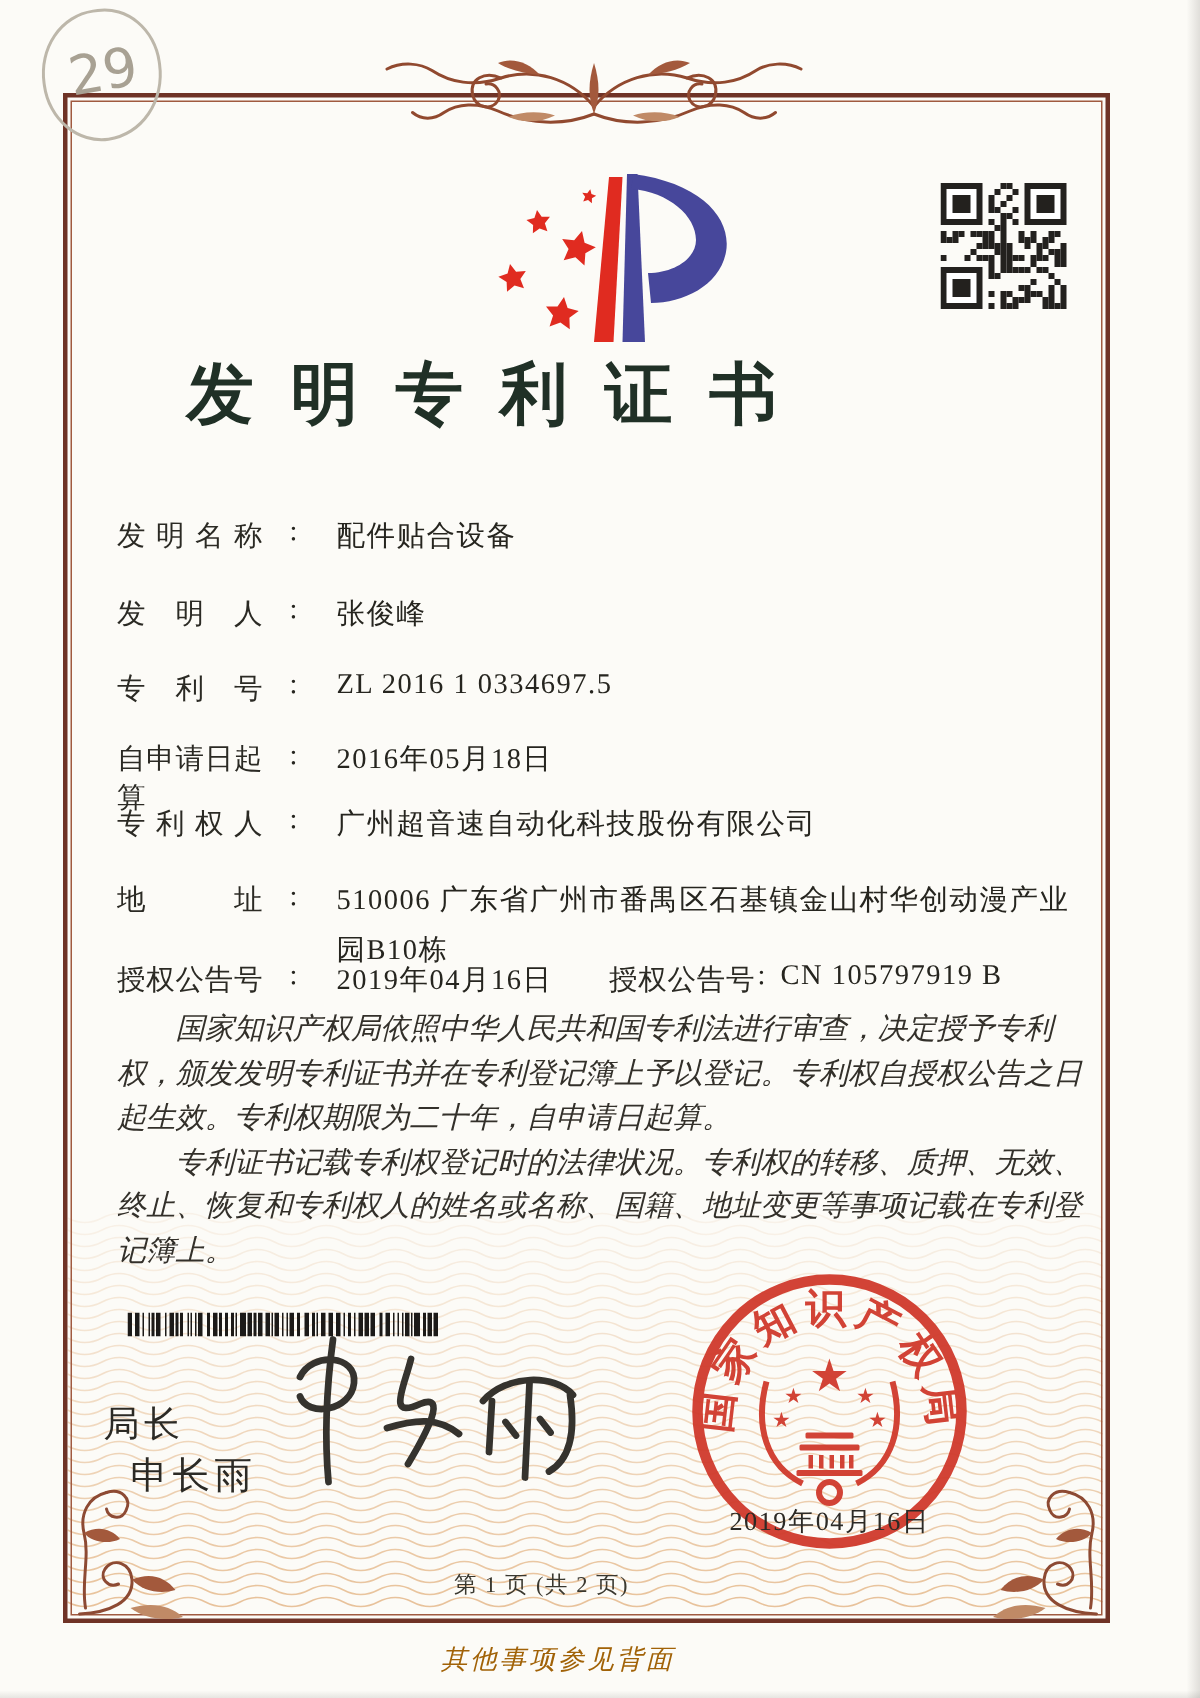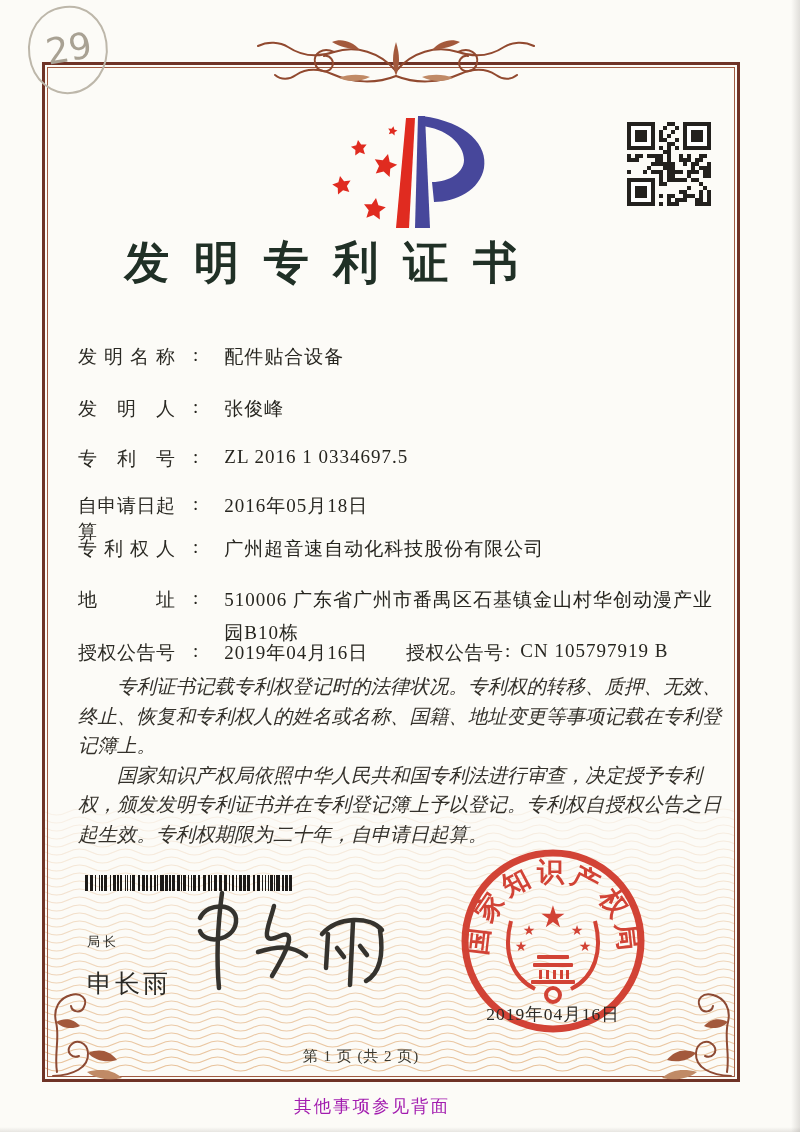--- a/index.html
+++ b/index.html
@@ -42,34 +42,34 @@
   .addr2 { letter-spacing:1px; margin-top:7px; }
   .grant2 { position:absolute; left:328px; top:0; display:flex; }
   .grant2 .flabel { width:97px; }
 
   .body-text { position:absolute; left:78px; top:672px; width:650px; z-index:2;
     font-size:19.5px; line-height:29.5px; color:#33302a; font-style:italic;
     font-family:"Liberation Serif","DejaVu Serif",serif; }
   .body-text p { text-indent:2em; }
 
   .barcode { position:absolute; left:85px; top:875px; z-index:2; }
-  .sig-title { position:absolute; left:87px; top:933px; font-family:Liberation Mono, monospace;
-    font-size:13px; color:#2b2a25; letter-spacing:3px; z-index:2; }
+  .sig-title { position:absolute; left:69px; top:933px; font-family:Liberation Mono, monospace;
+    font-size:24px; color:#2b2a25; letter-spacing:3px; z-index:2; }
   .sig-name { position:absolute; left:87px; top:967px; font-family:Liberation Serif, serif;
     font-size:25px; color:#2b2a25; letter-spacing:3px; z-index:2; }
   .signature { position:absolute; left:188px; top:888px; z-index:2; }
 
   .seal { position:absolute; left:455px; top:843px; z-index:2; opacity:0.95; }
   .seal-date { position:absolute; left:468px; top:1002px; width:170px; text-align:center;
     font-size:17.5px; color:#2c2a25; letter-spacing:1px; z-index:3; }
 
   .page-info { position:absolute; left:42px; top:1047px; width:638px; text-align:center;
     font-size:15px; color:#3a382f; letter-spacing:1px; z-index:2; }
   .back-note { position:absolute; left:42px; top:1094px; width:660px; text-align:center;
-    font-size:17.5px; color:#a21caf; letter-spacing:2px; z-index:2; }
+    font-size:17.5px; font-style:italic; color:#a16207; letter-spacing:2px; z-index:2; }
 
   .waves { position:absolute; left:45px; top:808px; z-index:0; }
   .ornament-top { position:absolute; left:246px; top:30px; z-index:4; }
   .corner-bl { position:absolute; left:47px; top:980px; z-index:4; }
   .corner-br { position:absolute; left:637px; top:980px; z-index:4; transform:scaleX(-1); }
 </style>
 </head>
 <body>
 
 <div class="page">
@@ -343,22 +343,22 @@
       <span class="fcolon">:</span>
     <span class="fvalue">2019年04月16日</span>
     <span class="grant2">
       <span class="flabel">授权公告号</span>
         <span class="fcolon">:</span>
       <span class="fvalue">CN 105797919 B</span>
     </span>
   </div>
 
   <div class="body-text">
+    <p>国家知识产权局依照中华人民共和国专利法进行审查，决定授予专利权，颁发发明专利证书并在专利登记簿上予以登记。专利权自授权公告之日起生效。专利权期限为二十年，自申请日起算。</p>
     <p>专利证书记载专利权登记时的法律状况。专利权的转移、质押、无效、终止、恢复和专利权人的姓名或名称、国籍、地址变更等事项记载在专利登记簿上。</p>
-    <p>国家知识产权局依照中华人民共和国专利法进行审查，决定授予专利权，颁发发明专利证书并在专利登记簿上予以登记。专利权自授权公告之日起生效。专利权期限为二十年，自申请日起算。</p>
   </div>
 
   <svg class="barcode" width="210" height="16">
     <g id="bar-g" fill="#1c1a18">
         <rect x="0" y="0" width="3" height="16"></rect>
         <rect x="5" y="0" width="3" height="16"></rect>
         <rect x="10" y="0" width="1" height="16"></rect>
         <rect x="14" y="0" width="1" height="16"></rect>
         <rect x="16" y="0" width="2" height="16"></rect>
         <rect x="19" y="0" width="3" height="16"></rect>

